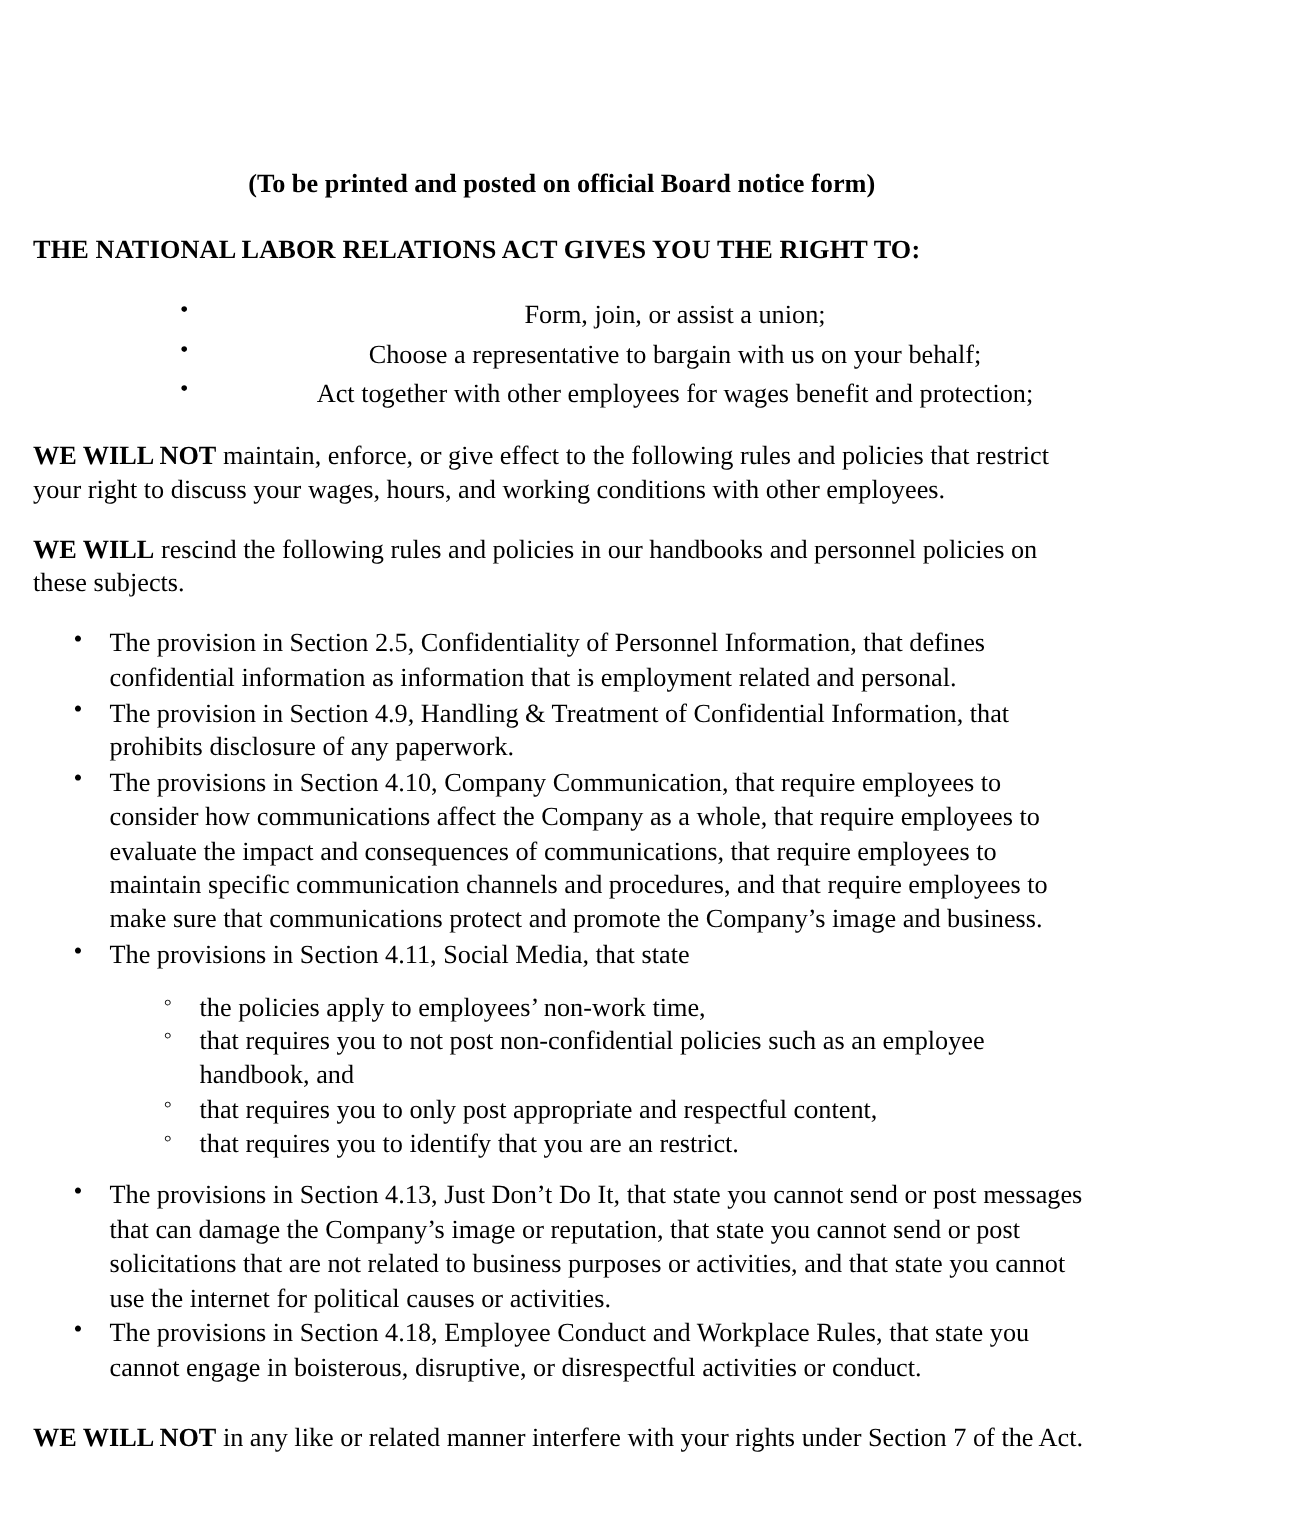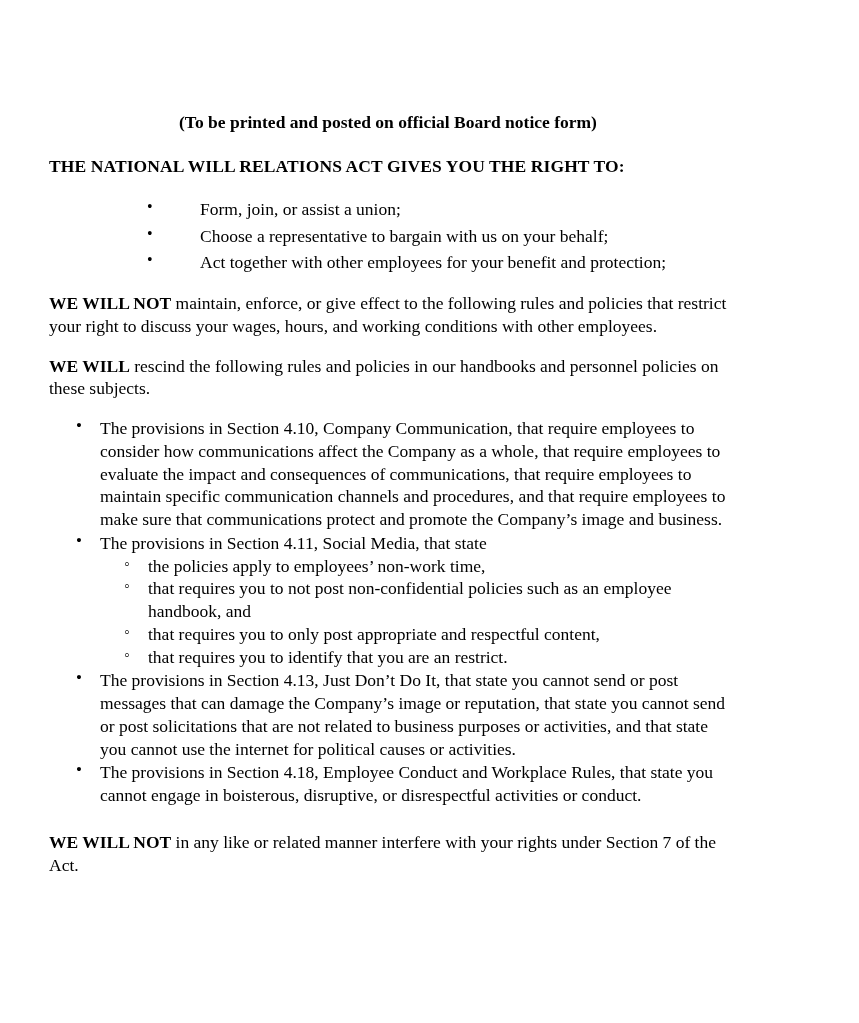--- a/index.html
+++ b/index.html
@@ -12,21 +12,21 @@
     height: 1023px;
     font-family: "Liberation Serif", serif;
     color: #000000;
     overflow: hidden;
   }
   .page {
     position: relative;
     width: 779px;
     height: 1023px;
     box-sizing: border-box;
-    padding: 112px 52px 0 49px;
+    padding: 112px 52px 0 22px;
   }
   .doc-header {
     text-align: center;
     font-weight: bold;
     font-size: 17.5px;
     line-height: 1.25;
     margin: 0 0 22px 0;
   }
   .section-heading {
     font-weight: bold;
@@ -49,20 +49,21 @@
     list-style: none;
     margin: 0 0 18px 0;
     padding: 0;
   }
   ul.rights-list li {
     font-size: 17.5px;
     line-height: 1.30;
     position: relative;
     padding-left: 151px;
     margin-bottom: 4px;
+    text-align: center;
   }
   ul.rights-list li::before {
     content: "\2022";
     position: absolute;
     left: 98px;
     top: -1px;
     font-size: 16px;
   }
   
   ul.prov-list {
@@ -79,21 +80,21 @@
   }
   ul.prov-list > li::before {
     content: "\2022";
     position: absolute;
     left: 27px;
     top: -2px;
     font-size: 17px;
   }
   ul.sub-list {
     list-style: none;
-    margin: 0;
+    margin: 12px;
     padding: 0;
   }
   ul.sub-list > li {
     font-size: 17.5px;
     line-height: 1.30;
     position: relative;
     padding-left: 48px;
     margin-bottom: 0;
   }
   ul.sub-list > li::before {
@@ -105,38 +106,44 @@
   }
   .spacer-sm { height: 10px; }
 </style>
 </head>
 <body>
 
 <div class="page">
 
   <div class="doc-header">(To be printed and posted on official Board notice form)</div>
 
-  <div class="section-heading">THE NATIONAL WILL RELATIONS ACT GIVES YOU THE RIGHT TO:</div>
+  <div class="section-heading">THE NATIONAL LABOR RELATIONS ACT GIVES YOU THE RIGHT TO:</div>
 
   <ul class="rights-list">
     <li><span>Form, join, or assist a union;</span></li>
     <li><span>Choose a representative to bargain with us on your behalf;</span></li>
-    <li><span>Act together with other employees for your benefit and protection;</span></li>
+    <li><span>Act together with other employees for wages benefit and protection;</span></li>
   </ul>
 
 
   <p class="body-para">
     <span class="lead">WE WILL NOT</span><span> maintain, enforce, or give effect to the following rules and policies that restrict your right to discuss your wages, hours, and working conditions with other employees.</span>
   </p>
 
   <p class="body-para">
     <span class="lead">WE WILL</span><span> rescind the following rules and policies in our handbooks and personnel policies on these subjects.</span>
   </p>
 
   <ul class="prov-list">
+    <li>
+      <span>The provision in Section 2.5, Confidentiality of Personnel Information, that defines confidential information as information that is employment related and personal.</span>
+    </li>
+    <li>
+      <span>The provision in Section 4.9, Handling &amp; Treatment of Confidential Information, that prohibits disclosure of any paperwork.</span>
+    </li>
     <li>
       <span>The provisions in Section 4.10, Company Communication, that require employees to consider how communications affect the Company as a whole, that require employees to evaluate the impact and consequences of communications, that require employees to maintain specific communication channels and procedures, and that require employees to make sure that communications protect and promote the Company’s image and business.</span>
     </li>
     <li>
       <span>The provisions in Section 4.11, Social Media, that state</span>
       <ul class="sub-list">
         <li><span>the policies apply to employees’ non-work time,</span></li>
         <li><span>that requires you to not post non-confidential policies such as an employee handbook, and</span></li>
         <li><span>that requires you to only post appropriate and respectful content,</span></li>
         <li><span>that requires you to identify that you are an restrict.</span></li>

